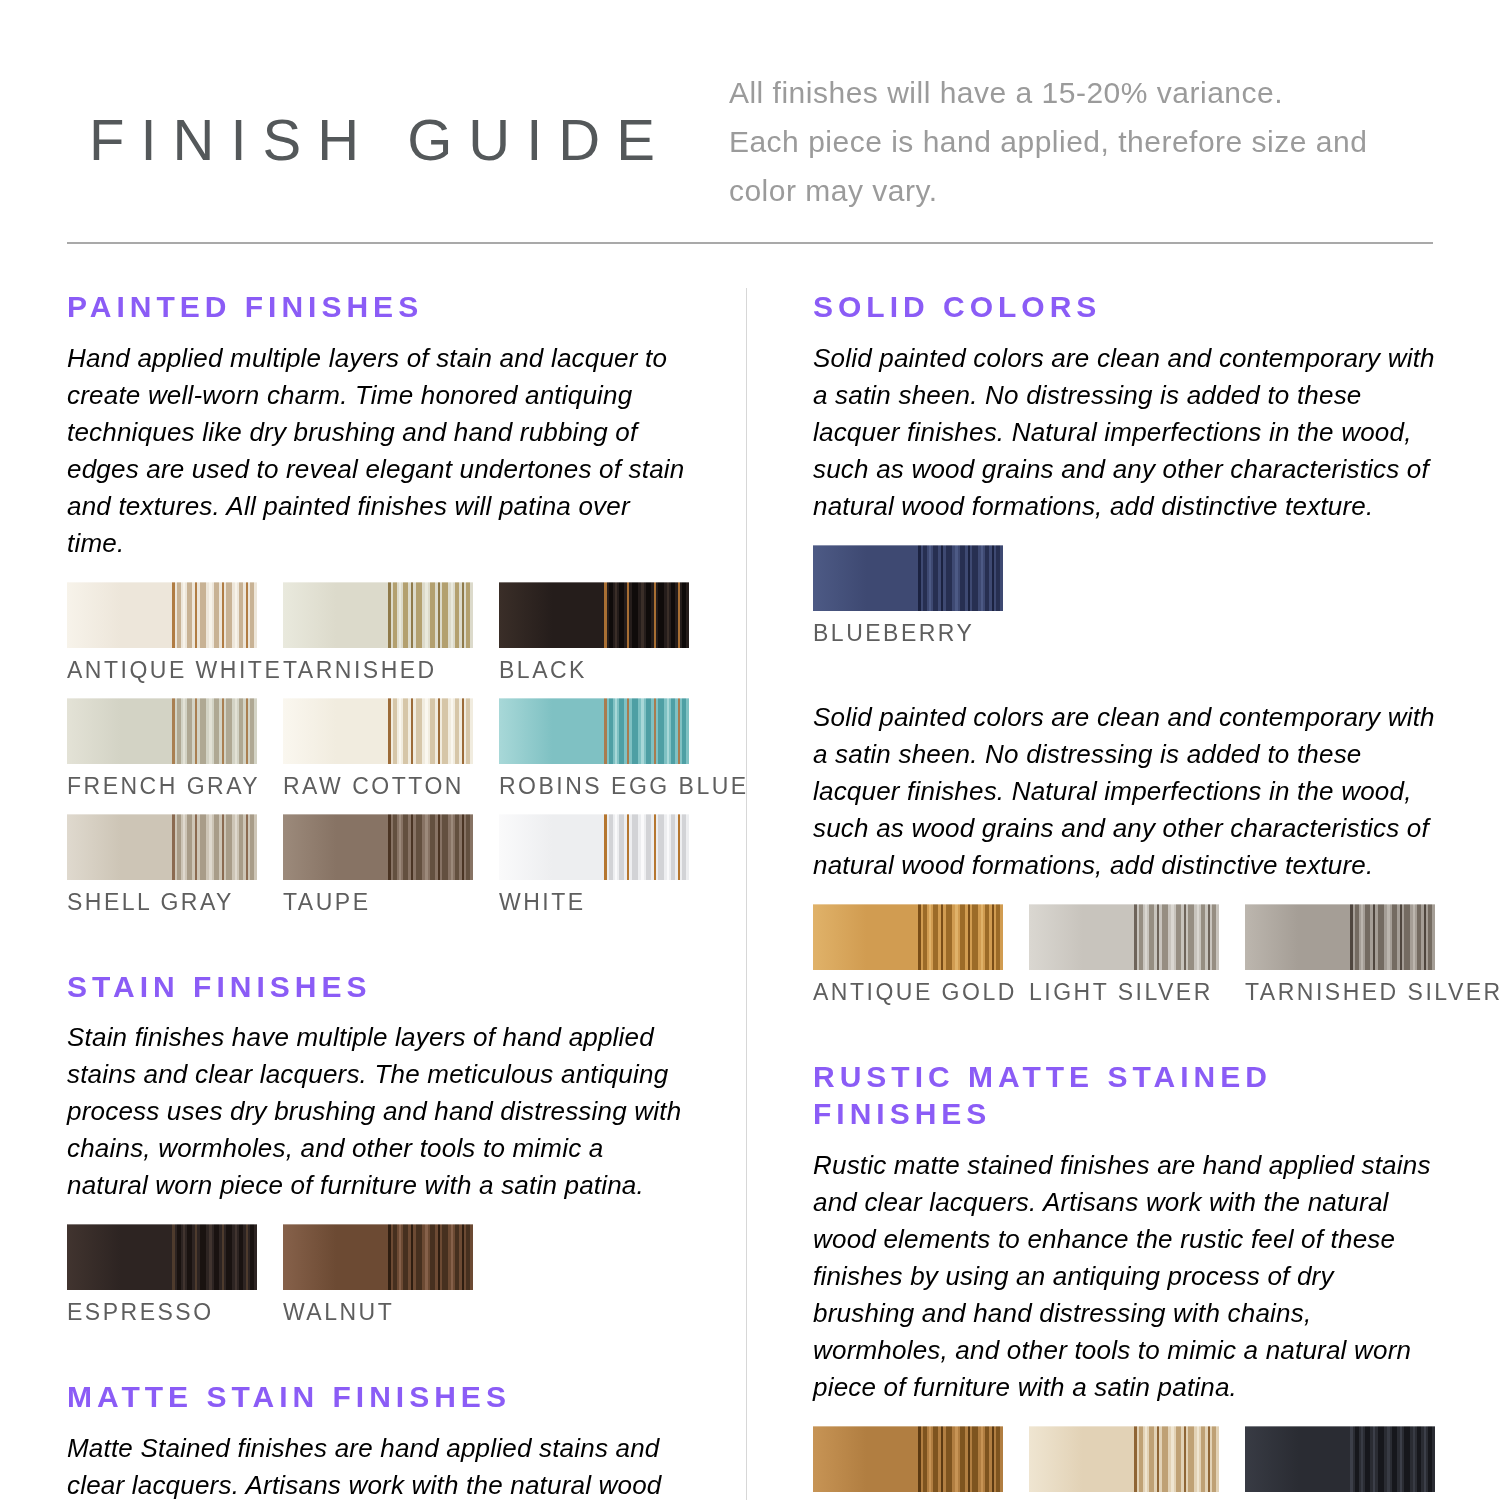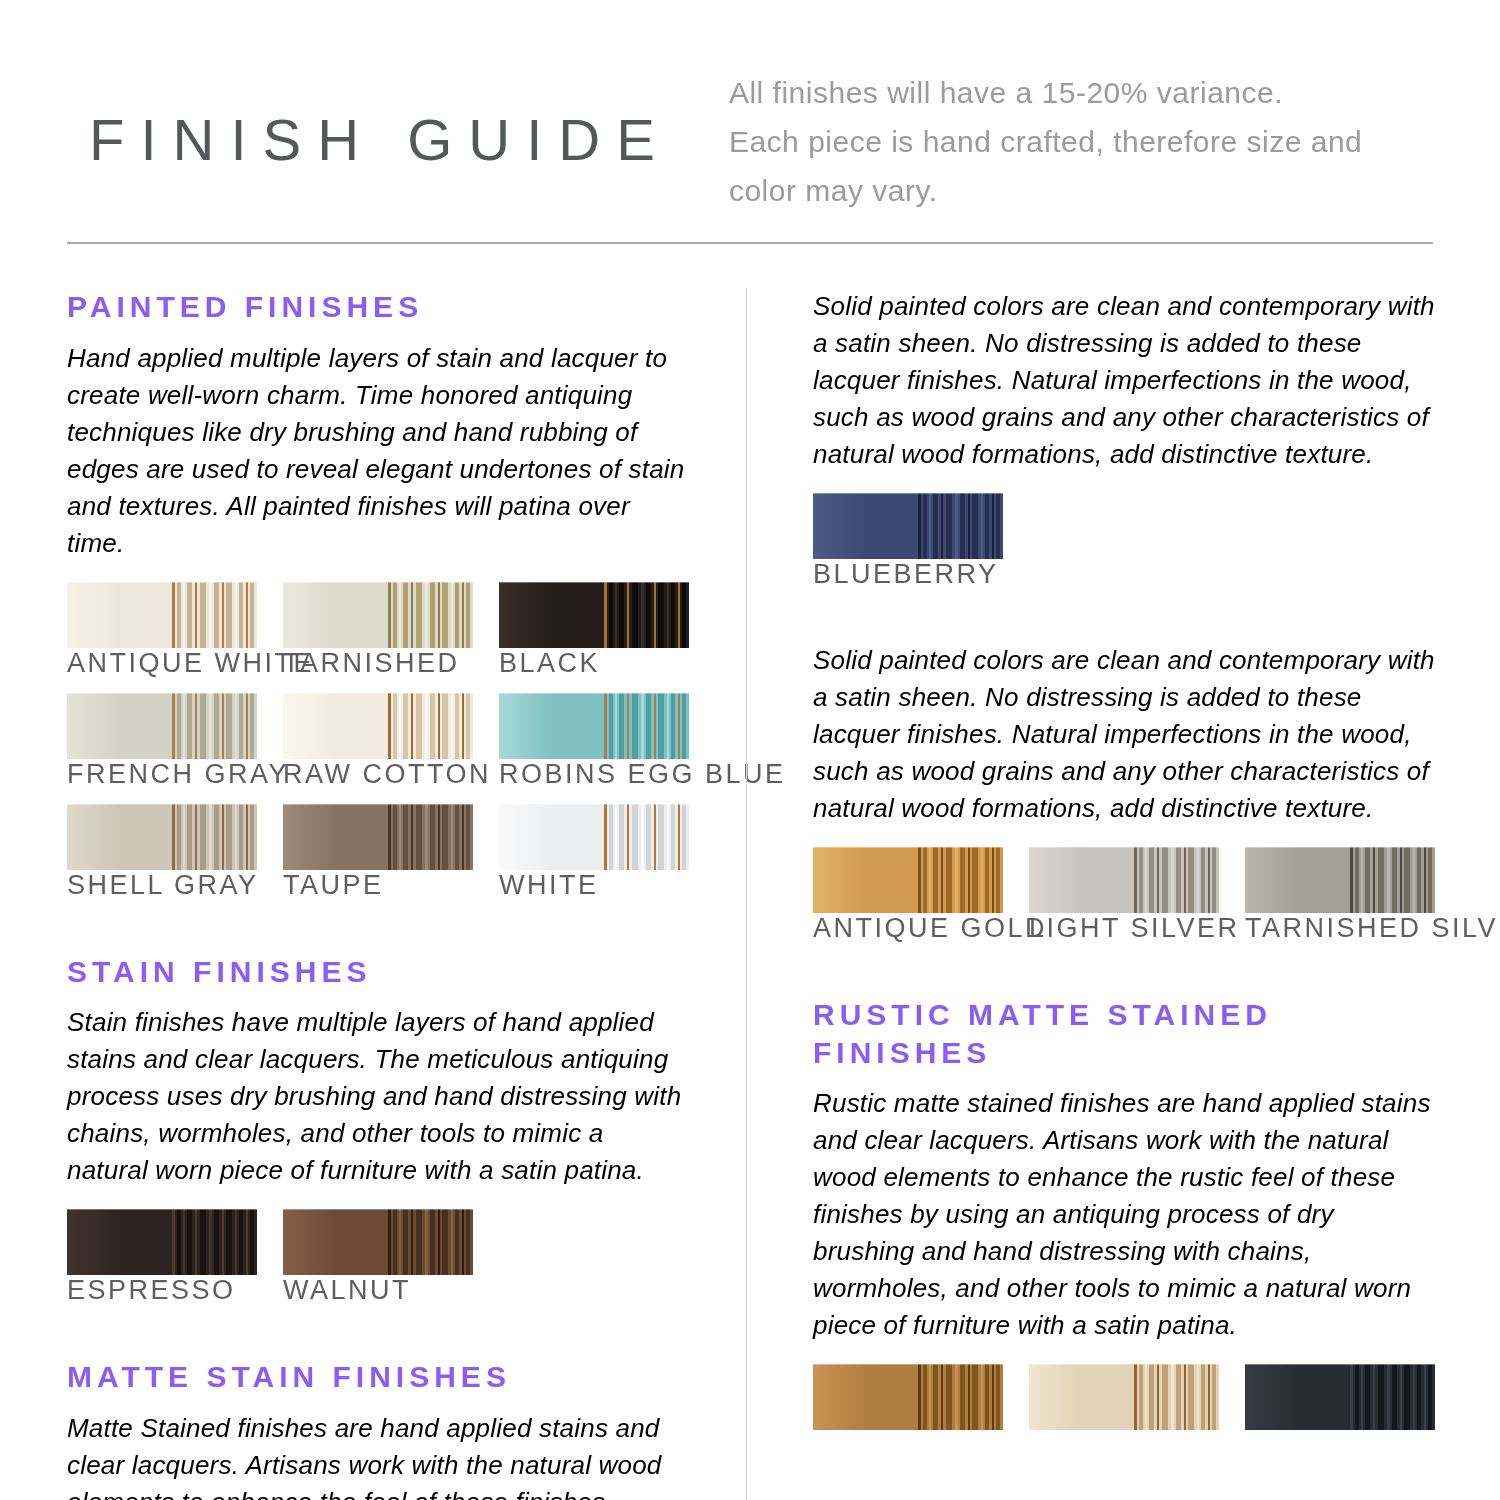--- a/index.html
+++ b/index.html
@@ -43,35 +43,36 @@
   }
 
   
   .swatch-grid{display:flex;flex-wrap:wrap;column-gap:26px;row-gap:14px;}
   .swatch{width:190px;flex:none;}
   .chip{
     width:190px;height:66px;
     box-shadow:inset 0 1px 0 rgba(255,255,255,.35);
   }
   .swatch-label{
-    font-size:27px;font-weight:500;color:#5e5e5e;
+    margin-top:9px;
+    font-size:23px;font-weight:500;color:#5e5e5e;
     letter-spacing:2.5px;white-space:nowrap;
     font-stretch:condensed;
   }
 </style>
 </head>
 <body>
 
 <div class="page">
 
   <div class="header">
     <h1 class="page-title">FINISH GUIDE</h1>
     <div class="subtitle">
       <div class="sub-line">All finishes will have a 15-20% variance.</div>
-      <div class="sub-line">Each piece is hand crafted, therefore size and color may vary.</div>
+      <div class="sub-line">Each piece is hand applied, therefore size and color may vary.</div>
     </div>
   </div>
 
   <hr class="top-rule">
 
   <div class="columns">
     <div class="col-left">
         <section class="section">
           <h2 class="section-title">PAINTED FINISHES</h2>
           <p class="section-desc">Hand applied multiple layers of stain and lacquer to create well-worn charm. Time honored antiquing techniques like dry brushing and hand rubbing of edges are used to reveal elegant undertones of stain and textures. All painted finishes will patina over time.</p>
@@ -129,20 +130,21 @@
           </div>
         </section>
         <section class="section">
           <h2 class="section-title">MATTE STAIN FINISHES</h2>
           <p class="section-desc">Matte Stained finishes are hand applied stains and clear lacquers. Artisans work with the natural wood elements to enhance the feel of these finishes.</p>
         </section>
       </div>
     <div class="col-divider"></div>
     <div class="col-right">
         <section class="section">
+          <h2 class="section-title">SOLID COLORS</h2>
           <p class="section-desc">Solid painted colors are clean and contemporary with a satin sheen. No distressing is added to these lacquer finishes. Natural imperfections in the wood, such as wood grains and any other characteristics of natural wood formations, add distinctive texture.</p>
           <div class="swatch-grid">
             <div class="swatch">
               <div class="chip" style="background-image: linear-gradient(90deg, rgba(0, 0, 0, 0) 55.5%, rgb(27, 34, 64) 55.5%, rgb(27, 34, 64) 56.9%, rgba(0, 0, 0, 0) 56.9%), linear-gradient(90deg, rgba(0, 0, 0, 0) 57.8%, rgb(39, 47, 81) 57.8%, rgb(39, 47, 81) 60.2%, rgba(0, 0, 0, 0) 60.2%), linear-gradient(90deg, rgba(0, 0, 0, 0) 61.2%, rgb(77, 90, 133) 61.2%, rgb(77, 90, 133) 62.2%, rgba(0, 0, 0, 0) 62.2%), linear-gradient(90deg, rgba(0, 0, 0, 0) 63.2%, rgb(39, 47, 81) 63.2%, rgb(39, 47, 81) 65.8%, rgba(0, 0, 0, 0) 65.8%), linear-gradient(90deg, rgba(0, 0, 0, 0) 67.4%, rgb(27, 34, 64) 67.4%, rgb(27, 34, 64) 68.6%, rgba(0, 0, 0, 0) 68.6%), linear-gradient(90deg, rgba(0, 0, 0, 0) 69.8%, rgb(39, 47, 81) 69.8%, rgb(39, 47, 81) 73%, rgba(0, 0, 0, 0) 73%), linear-gradient(90deg, rgba(0, 0, 0, 0) 74.6%, rgb(77, 90, 133) 74.6%, rgb(77, 90, 133) 76.2%, rgba(0, 0, 0, 0) 76.2%), linear-gradient(90deg, rgba(0, 0, 0, 0) 77.6%, rgb(39, 47, 81) 77.6%, rgb(39, 47, 81) 79.8%, rgba(0, 0, 0, 0) 79.8%), linear-gradient(90deg, rgba(0, 0, 0, 0) 81.4%, rgb(27, 34, 64) 81.4%, rgb(27, 34, 64) 82.4%, rgba(0, 0, 0, 0) 82.4%), linear-gradient(90deg, rgba(0, 0, 0, 0) 83.6%, rgb(39, 47, 81) 83.6%, rgb(39, 47, 81) 86.6%, rgba(0, 0, 0, 0) 86.6%), linear-gradient(90deg, rgba(0, 0, 0, 0) 88.2%, rgb(77, 90, 133) 88.2%, rgb(77, 90, 133) 89.6%, rgba(0, 0, 0, 0) 89.6%), linear-gradient(90deg, rgba(0, 0, 0, 0) 90.6%, rgb(39, 47, 81) 90.6%, rgb(39, 47, 81) 92.8%, rgba(0, 0, 0, 0) 92.8%), linear-gradient(90deg, rgba(0, 0, 0, 0) 94.2%, rgb(27, 34, 64) 94.2%, rgb(27, 34, 64) 95.2%, rgba(0, 0, 0, 0) 95.2%), linear-gradient(90deg, rgba(0, 0, 0, 0) 96.4%, rgb(39, 47, 81) 96.4%, rgb(39, 47, 81) 98.2%, rgba(0, 0, 0, 0) 98.2%), linear-gradient(90deg, rgb(77, 90, 133) 0%, rgb(62, 73, 114) 28%, rgb(62, 73, 114) 100%); background-color: rgb(62, 73, 114);"></div>
               <div class="swatch-label">BLUEBERRY</div>
             </div>
           </div>
         </section>
         <section class="section">
           <p class="section-desc">Solid painted colors are clean and contemporary with a satin sheen. No distressing is added to these lacquer finishes. Natural imperfections in the wood, such as wood grains and any other characteristics of natural wood formations, add distinctive texture.</p>

